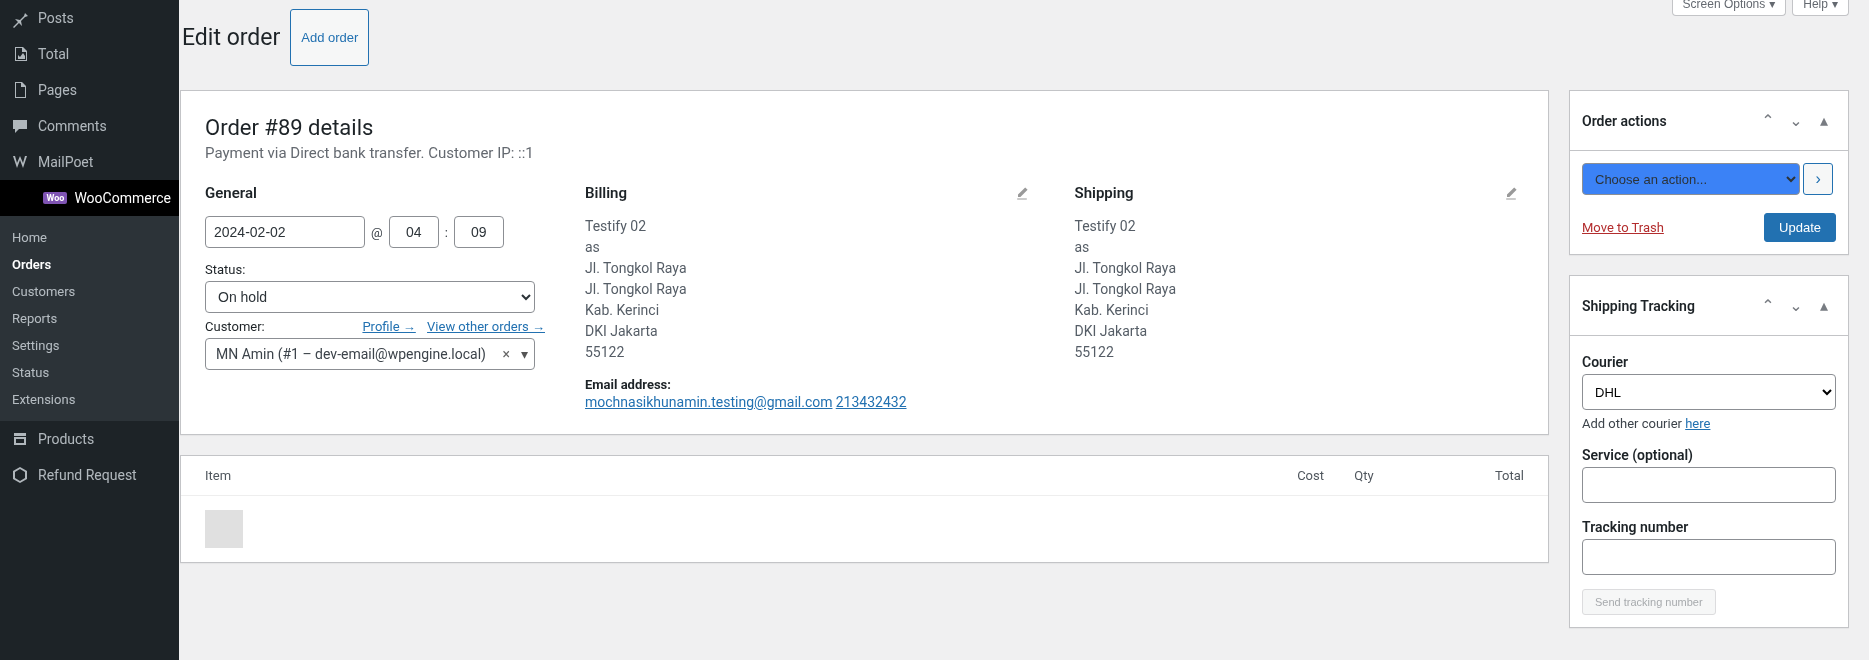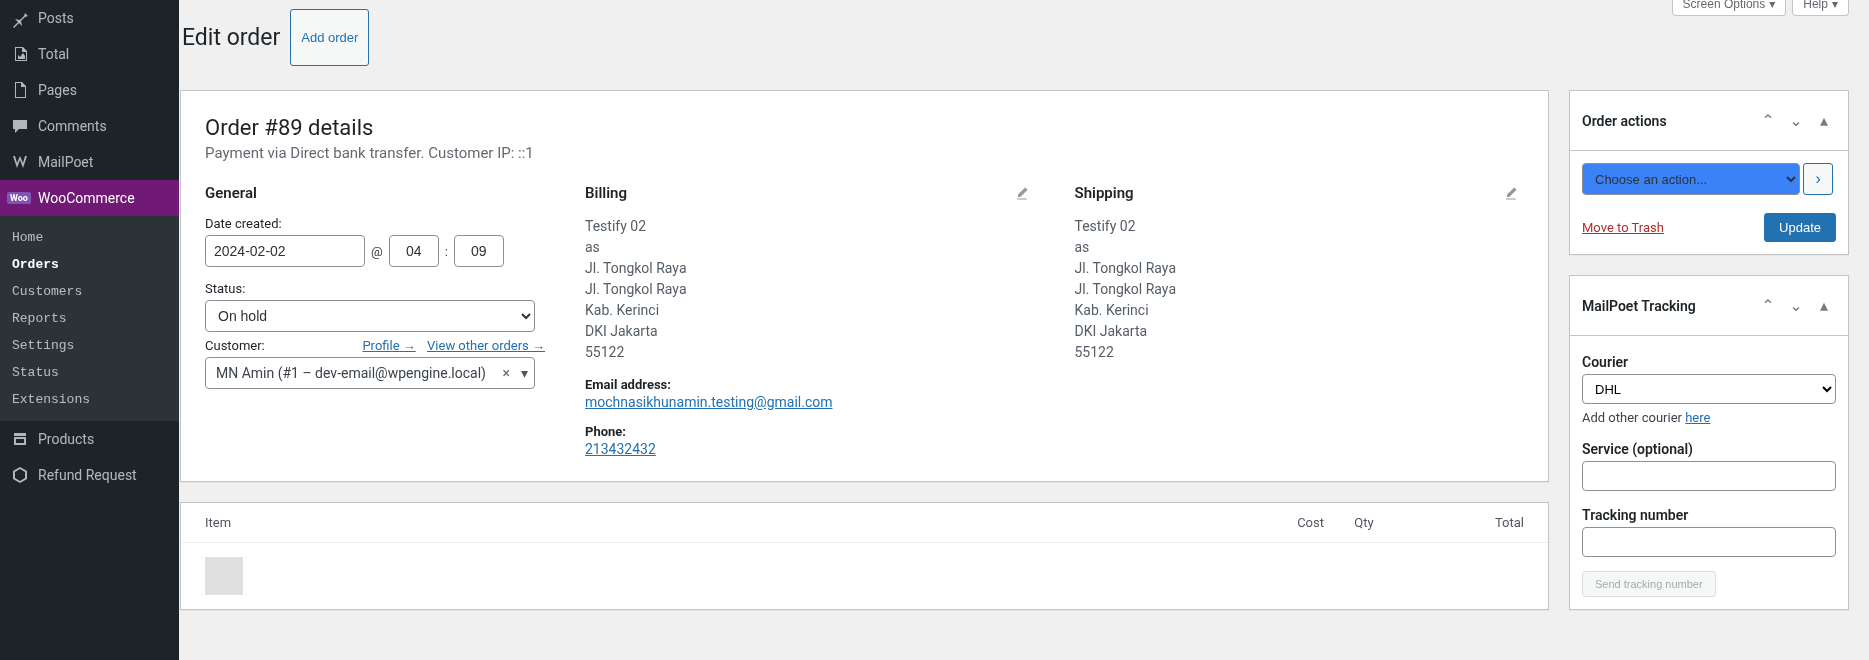--- a/index.html
+++ b/index.html
@@ -26,42 +26,42 @@
     display: flex;
     align-items: center;
     padding: 8px 8px 8px 10px;
     color: rgba(240,246,252,.7);
     font-size: 14px;
     cursor: pointer;
     position: relative;
   }
   .menu-item .icon { width: 20px; height: 20px; margin-right: 8px; display:inline-flex; align-items:center; justify-content:center; fill: currentColor; }
   .menu-item.active {
-    background: #701a75;
+    background: #000000;
     color: #fff;
+    justify-content: flex-end;
   }
   .menu-item.active::after {
     content:"";
     position:absolute;
     right:-8px;
     top:50%;
     transform:translateY(-50%);
     border:8px solid transparent;
     border-right-color:#f0f0f1;
   }
   .submenu {
     background: #2c3338;
     padding: 8px 0;
   }
   .submenu-item {
     padding: 6px 12px;
     color: rgba(240,246,252,.7);
     font-size: 13px;
     cursor: pointer;
-    font-family: Liberation Mono, monospace;
   }
   .submenu-item.current { color: #fff; font-weight: 600; }
 
   
   .main {
     position: absolute;
     left: 160px; right: 0; top: 0; bottom: 0;
     padding: 0 20px 0 20px;
   }
   .topbar {
@@ -215,21 +215,21 @@
     display:flex; justify-content:space-between; align-items:center;
     margin-top:18px;
   }
   .trash-link { color:#b32d2e; text-decoration:underline; font-size:13px;}
   .btn-primary {
     background:#2271b1; border:1px solid #2271b1; color:#fff;
     padding:6px 14px; border-radius:3px; font-size:13px; cursor:pointer;
   }
   .side-label { font-size:14px; font-weight:600; color:#1d2327; display:block; margin:6px 0 4px 0;}
   .side-select, .side-input {
-    width:100%; height:30px;
+    width:100%; height:36px;
     border:1px solid #8c8f94; border-radius:4px;
     padding:0 8px; font-size:13px; background:#fff;
   }
   .hint { font-size:13px; color:#3c434a; margin-top:6px;}
   .hint a { color:#2271b1; text-decoration:underline;}
   .btn-secondary-disabled {
     margin-top:14px;
     border:1px solid #dcdcde; background:#f6f7f7; color:#a7aaad;
     padding:6px 12px; border-radius:3px; font-size:11px;
   }
@@ -343,21 +343,20 @@
     <div class="col-main">
       <div class="postbox">
         <div class="order-panel">
           <div class="order-title">Order #89 details</div>
           <div class="order-subtitle">Payment via Direct bank transfer. Customer IP: ::1</div>
 
           <div class="order-cols">
 
             <div class="order-section" style="flex:0 0 340px">
               <h3>General</h3>
-              <label class="field-label">Date created:</label>
               <div class="date-row">
                 <input type="text" class="inp inp-date" value="2024-02-02" style="">
                 <span>@</span>
                 <input type="text" class="inp inp-sm" value="04" style="">
                 <span>:</span>
                 <input type="text" class="inp inp-sm" value="09" style="">
               </div>
               <label class="field-label">Status:</label>
               <select class="inp sel-full">
                 <option>On hold</option>
@@ -385,21 +384,20 @@
               </span>
               <p>Testify 02</p>
               <p>as</p>
               <p>Jl. Tongkol Raya</p>
               <p>Jl. Tongkol Raya</p>
               <p>Kab. Kerinci</p>
               <p>DKI Jakarta</p>
               <p>55122</p>
               <strong>Email address:</strong>
               <a>mochnasikhunamin.testing@gmail.com</a>
-              <strong>Phone:</strong>
               <a>213432432</a>
             </div>
 
             <div class="order-section addr-block">
               <h3>Shipping</h3>
               <span class="edit-pencil">
                 <svg viewBox="0 0 20 20" width="16" height="16">
                     <path fill="currentColor" d="M14 3l3 3-9 9H5v-3l9-9zM4 17h12v1H4v-1z"></path>
                   </svg>
               </span>
@@ -450,21 +448,21 @@
           <button class="actions-go">›</button>
           <div class="actions-footer">
             <a class="trash-link">Move to Trash</a>
             <button class="btn-primary">Update</button>
           </div>
         </div>
       </div>
 
       <div class="postbox">
         <div class="postbox-header">
-          <h2>MailPoet Tracking</h2>
+          <h2>Shipping Tracking</h2>
           <div class="handles">
             <button class="handle-btn">
                 <span>⌃</span>
               </button>
             <button class="handle-btn">
                 <span>⌄</span>
               </button>
             <button class="handle-btn">
                 <span>▴</span>
               </button>

